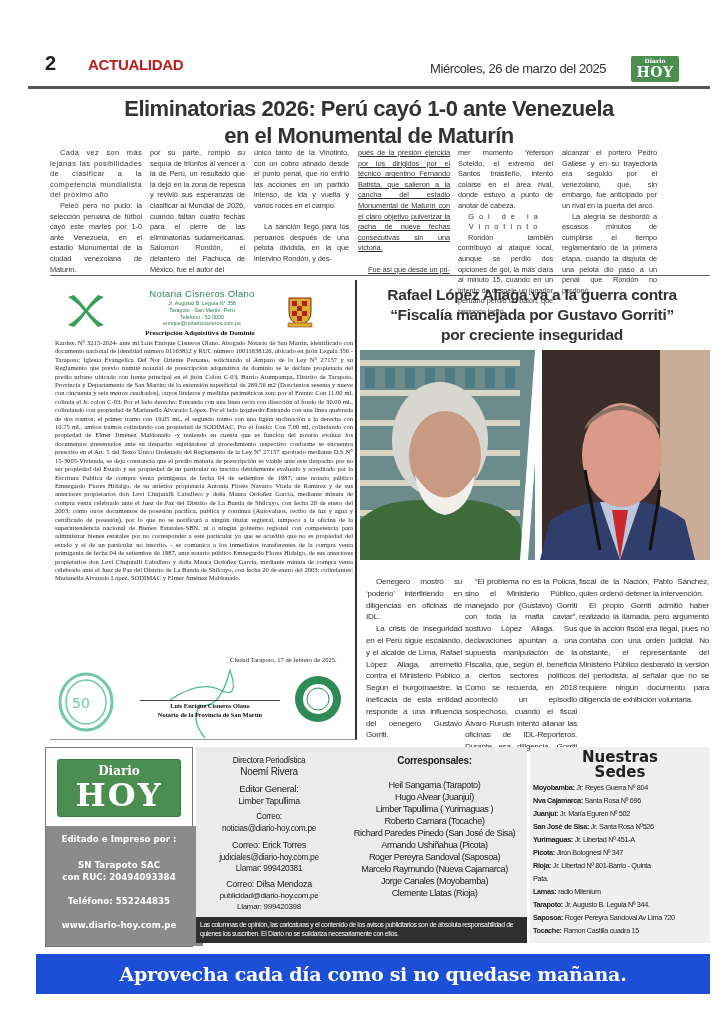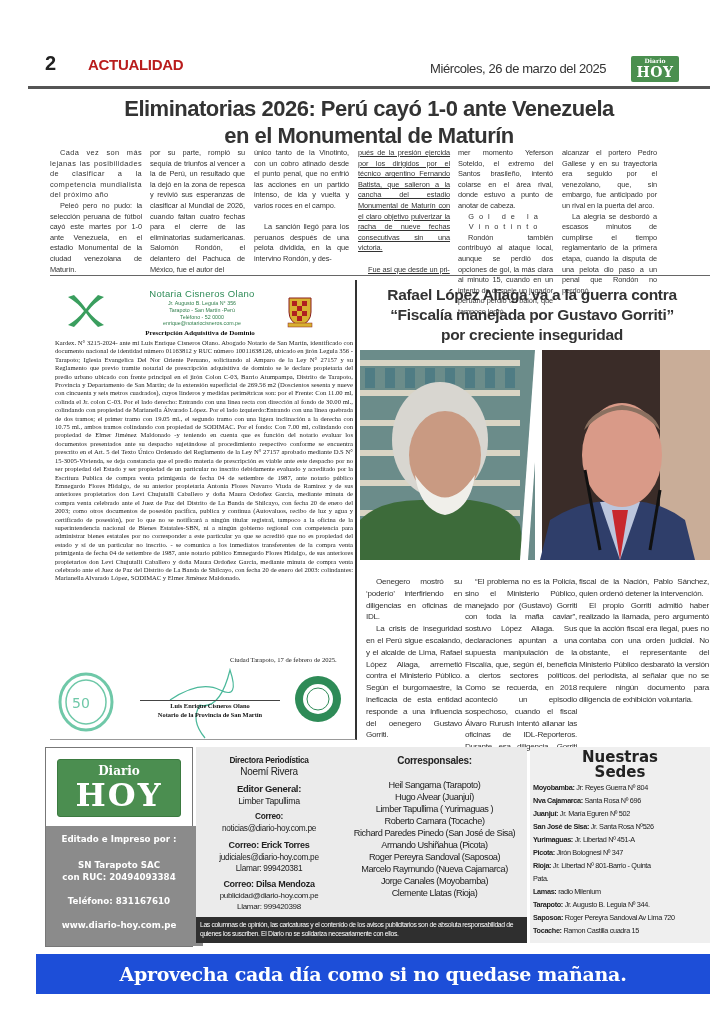--- a/index.html
+++ b/index.html
@@ -62,21 +62,21 @@
   .f-box { left: 45px; top: 747px; width: 148px; height: 200px; border: 1px solid #777; }
   .f-logo-area { left: 46px; top: 748px; width: 146px; height: 78px; background: #fff; }
   .f-logo { left: 57px; top: 759px; width: 124px; height: 58px; background: #4b8e50; border-radius: 3px; border: 1px solid #3b7a40; text-align: center; color: #fff; }
   .f-logo .d { display: block; font: bold 12px "DejaVu Serif", serif; line-height: 14px; padding-top: 4px; }
   .f-logo .h { display: block; font: bold 32px "DejaVu Serif", serif; line-height: 34px; letter-spacing: 2px; }
   .f-info { left: 46px; top: 826px; width: 157px; height: 120px; background: #8b8b8b; text-align: center; color: #fff; font: bold 8.7px "DejaVu Sans", sans-serif; }
   .f-info .l { position: absolute; left: 0; width: 146px; text-align: center; }
 
   .staff { left: 196px; top: 747px; width: 146px; height: 170px; background: #ebebeb; text-align: center; color: #222; }
   .staff .l { position: absolute; left: 0; width: 146px; text-align: center; font: 8.3px "Liberation Sans", sans-serif; letter-spacing: -0.3px; }
-  .staff .b { font-weight: bold; }
+  .staff .b { font-weight: normal; }
 
   .corr { left: 342px; top: 747px; width: 185px; height: 170px; background: #ebebeb; text-align: center; }
   .corr .t { position: absolute; left: 0; width: 185px; top: 8px; text-align: center; font: bold 10px "Liberation Sans", sans-serif; color: #222; letter-spacing: -0.3px; }
   .corr .l { position: absolute; left: 0; width: 185px; text-align: center; font: 9.2px "Liberation Sans", sans-serif; color: #222; letter-spacing: -0.45px; }
 
   .disclaimer { left: 196px; top: 917px; width: 331px; height: 26px; background: #2f2f2f; color: #fff; font: 6.8px "Liberation Sans", sans-serif; line-height: 9px; padding: 3px 4px; letter-spacing: -0.35px; }
 
   .sedes { left: 530px; top: 747px; width: 180px; height: 196px; background: #efefef; }
   .sedes .t { position: absolute; left: 0; width: 180px; top: 3px; text-align: center; font: bold 15px "DejaVu Sans", sans-serif; line-height: 15px; color: #222; }
   .sedes .l { position: absolute; left: 3px; width: 178px; font: 7.3px "Liberation Sans", sans-serif; color: #222; letter-spacing: -0.35px; white-space: nowrap; }
@@ -235,21 +235,21 @@
 <div class="abs f-box"></div>
 <div class="abs f-logo-area"></div>
 <div class="abs f-logo">
   <span class="d">Diario</span>
   <span class="h">HOY</span>
 </div>
 <div class="abs f-info">
   <div class="l" style="top:8px">Editado e Impreso por :</div>
   <div class="l" style="top:34px">SN Tarapoto SAC</div>
   <div class="l" style="top:46px">con RUC: 20494093384</div>
-  <div class="l" style="top:70px">Teléfono: 831167610</div>
+  <div class="l" style="top:70px">Teléfono: 552244835</div>
   <div class="l" style="top:94px">www.diario-hoy.com.pe</div>
 </div>
 
 <div class="abs staff">
   <div class="l b" style="top:8px">Directora Periodística</div>
   <div class="l" style="top:19px;font-size:10px">Noemí Rivera</div>
   <div class="l b" style="top:36px;font-size:9.5px">Editor General:</div>
   <div class="l" style="top:49px;font-size:8.8px">Limber Tapullima</div>
   <div class="l b" style="top:64px">Correo:</div>
   <div class="l" style="top:76px">noticias@diario-hoy.com.pe</div>

